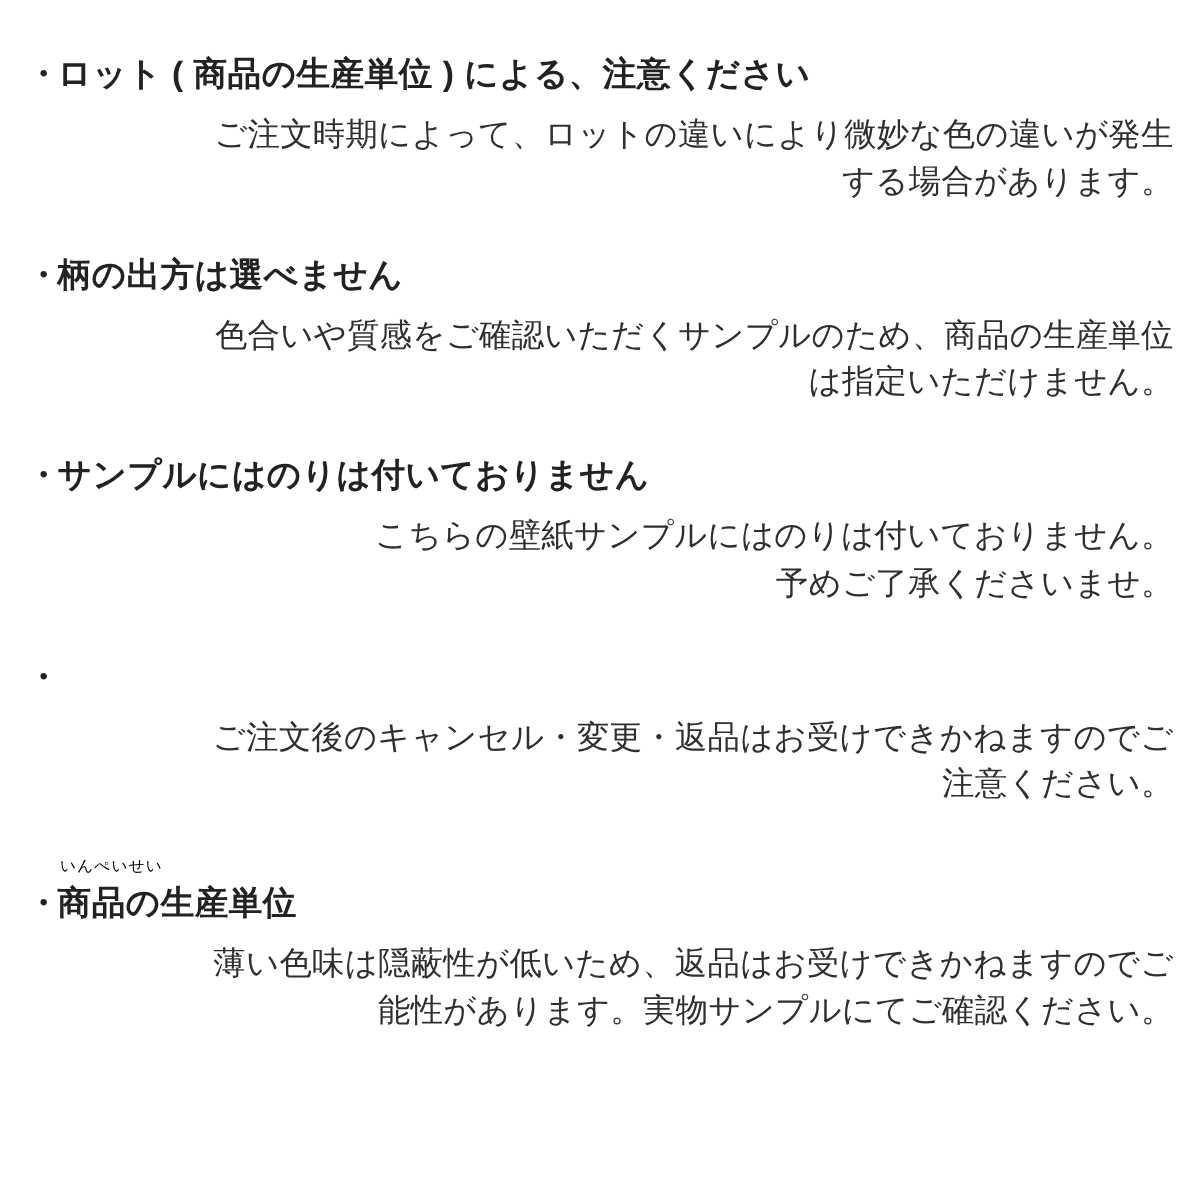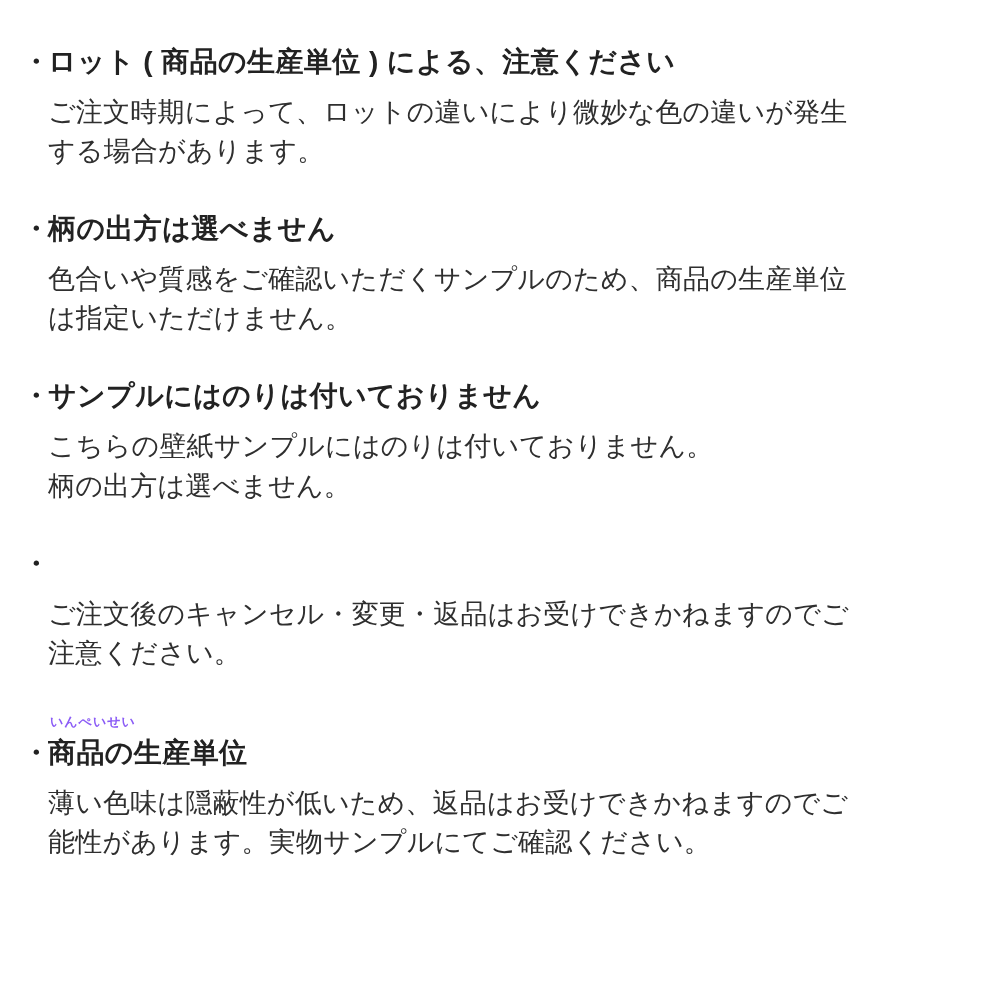--- a/index.html
+++ b/index.html
@@ -48,34 +48,35 @@
   }
   .heading-text-wrap {
     position: relative;
     display: inline-block;
   }
   .ruby {
     position: absolute;
     top: -20px;
     left: 2px;
     font-size: 13px;
-    font-weight: bold;
+    font-weight: normal;
     letter-spacing: 1px;
-    color: #8b5cf6;
+    color: #000000;
     white-space: nowrap;
     line-height: 1;
   }
   .body-text {
     font-size: 27px;
     line-height: 1.45;
     letter-spacing: 0.2px;
     color: #2f2f2f;
     margin: 0;
     padding-left: 26px;
     white-space: pre-line;
+    text-align: right;
   }
   .block-ruby {
     margin-top: 22px;
   }
 </style>
 </head>
 <body>
 
 <div class="page">
 
@@ -102,21 +103,21 @@
   </div>
 
   <div class="block">
     <div class="heading">
       <span class="bullet">・</span>
       <span class="heading-text-wrap">
         <span>サンプルにはのりは付いておりません</span>
       </span>
     </div>
     <p class="body-text">こちらの壁紙サンプルにはのりは付いておりません。
-柄の出方は選べません。</p>
+予めご了承くださいませ。</p>
   </div>
 
   <div class="block">
     <div class="heading">
       <span class="bullet">・</span>
     </div>
     <p class="body-text">ご注文後のキャンセル・変更・返品はお受けできかねますのでご
 注意ください。</p>
   </div>
 

